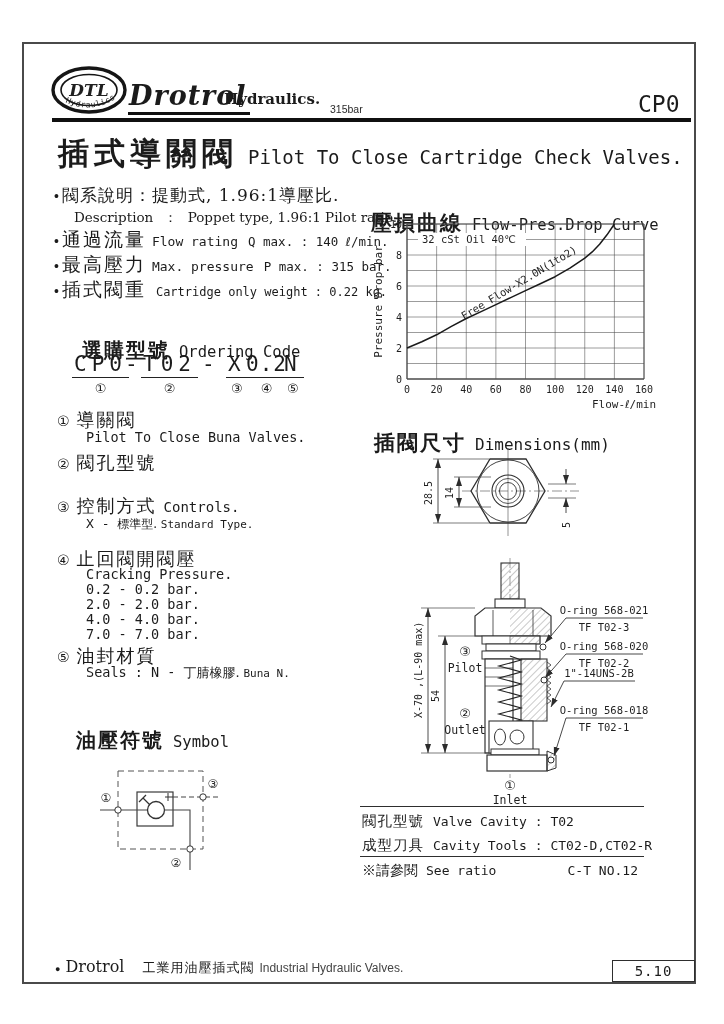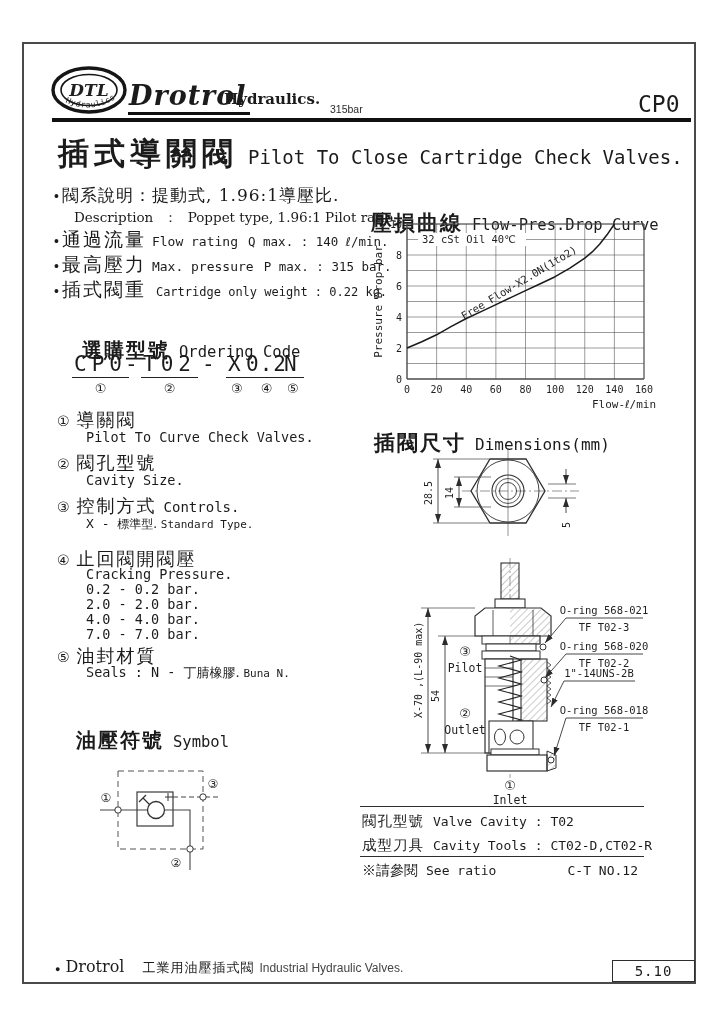--- a/index.html
+++ b/index.html
@@ -182,28 +182,27 @@
     <div class="oc m">N</div>
     <div class="on m">⑤</div>
   </div>
 </div>
 
 <div class="abs item" style="top:408px">
   <div class="item-head">
     <span class="inum m">①</span>
     <span class="ititle sr">導關閥</span>
   </div>
-  <div class="isub m">Pilot To Curve Check Valves.</div>
+  <div class="isub m">Pilot To Close Buna Valves.</div>
 </div>
 <div class="abs item" style="top:451px">
   <div class="item-head">
     <span class="inum m">②</span>
     <span class="ititle sr">閥孔型號</span>
   </div>
-  <div class="isub m">Cavity Size.</div>
 </div>
 <div class="abs item" style="top:494px">
   <div class="item-head">
     <span class="inum m">③</span>
     <span class="ititle sr">控制方式</span>
     <span class="ien m">Controls.</span>
   </div>
   <div class="isub2">
     <span class="m">X - </span><span class="sr c2">標準型.</span>
     <span class="m p2">Standard Type.</span>

